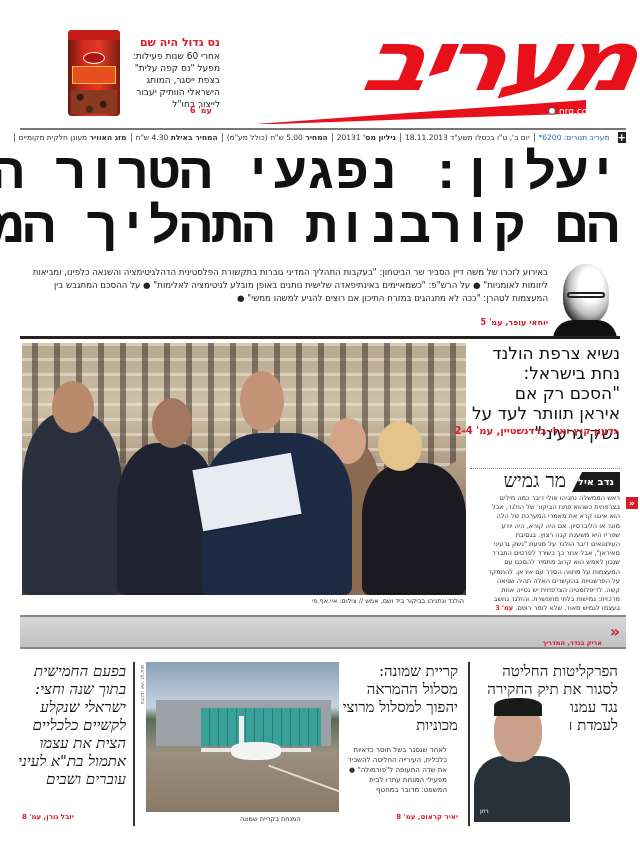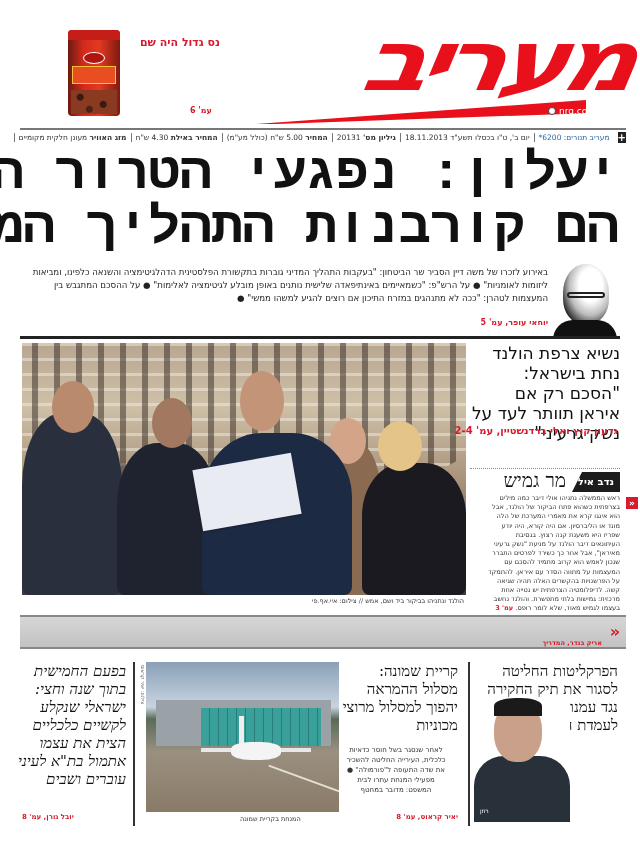--- a/index.html
+++ b/index.html
@@ -152,21 +152,21 @@
     background: linear-gradient(180deg, #8aa0b8 0%, #c8d4e0 30%, #5a6a5a 38%, #9a9080 60%, #8a7a68 100%); }
   .airport-photo .bldg { position: absolute; left: 10px; top: 38px; width: 175px; height: 46px; background: #9aa2a8; }
   .airport-photo .glass { position: absolute; left: 55px; top: 46px; width: 120px; height: 38px; background: repeating-linear-gradient(90deg,#3aa09a 0 8px,#2a7e7a 8px 9px); }
   .airport-photo .plane { position: absolute; left: 85px; top: 80px; width: 50px; height: 18px; background: #f4f4f4; border-radius: 40%; }
   .airport-photo .wing { position: absolute; left: 55px; top: 86px; width: 110px; height: 4px; background: #e8e8e8; }
   .airport-photo .tail { position: absolute; left: 93px; top: 54px; width: 5px; height: 28px; background: #eee; }
   .airport-photo .line { position: absolute; left: 120px; top: 118px; width: 90px; height: 2px; background: #e6e0d0; transform: rotate(20deg); }
   .airport-credit { position: absolute; left: 140px; top: 665px; font-size: 5px; color: #666; writing-mode: vertical-rl; }
   .airport-caption { position: absolute; left: 240px; top: 815px; font-size: 6.5px; color: #333; }
 
-  .kiryat-body { position: absolute; right: 193px; top: 745px; width: 102px; font-size: 7px; line-height: 10px; color: #333; text-align: center; }
+  .kiryat-body { position: absolute; right: 193px; top: 745px; width: 102px; font-size: 7px; line-height: 10px; color: #333; text-align: right; }
 </style>
 </head>
 <body>
 
 <div class="logo-wrap">
   <div class="logo-text">מעריב</div>
   <div class="logo-swoosh"></div>
   <div class="logo-url">
     <span class="dot"></span>
     <span>nrg.co.il</span>
@@ -174,20 +174,21 @@
 </div>
 
 <div class="promo">
   <div class="coffee-jar">
     <div class="lid"></div>
     <div class="badge"></div>
     <div class="label"></div>
     <div class="beans"></div>
   </div>
   <div class="promo-title">נס גדול היה שם</div>
+  <div class="promo-body">אחרי 60 שנות פעילות: מפעל "נס קפה עלית" בצפת ייסגר, המותג הישראלי הוותיק יעבור לייצור בחו"ל</div>
 </div>
 <div class="promo-page abs" style="left:190px; top:106px; right:auto;">עמ' 6</div>
 
 <div class="info-bar">
   <span class="plus">+</span>
   <span class="seg blue">מעריב תנורים: 6200*</span>
   <span class="seg">יום ב', ט"ו בכסלו תשע"ד 18.11.2013</span>
   <span class="seg"><b>גיליון מס'</b> <span>20131</span></span>
   <span class="seg"><b>המחיר</b> <span>5.00 ש"ח (כולל מע"מ)</span></span>
   <span class="seg"><b>המחיר באילת</b> <span>4.30 ש"ח</span></span>

